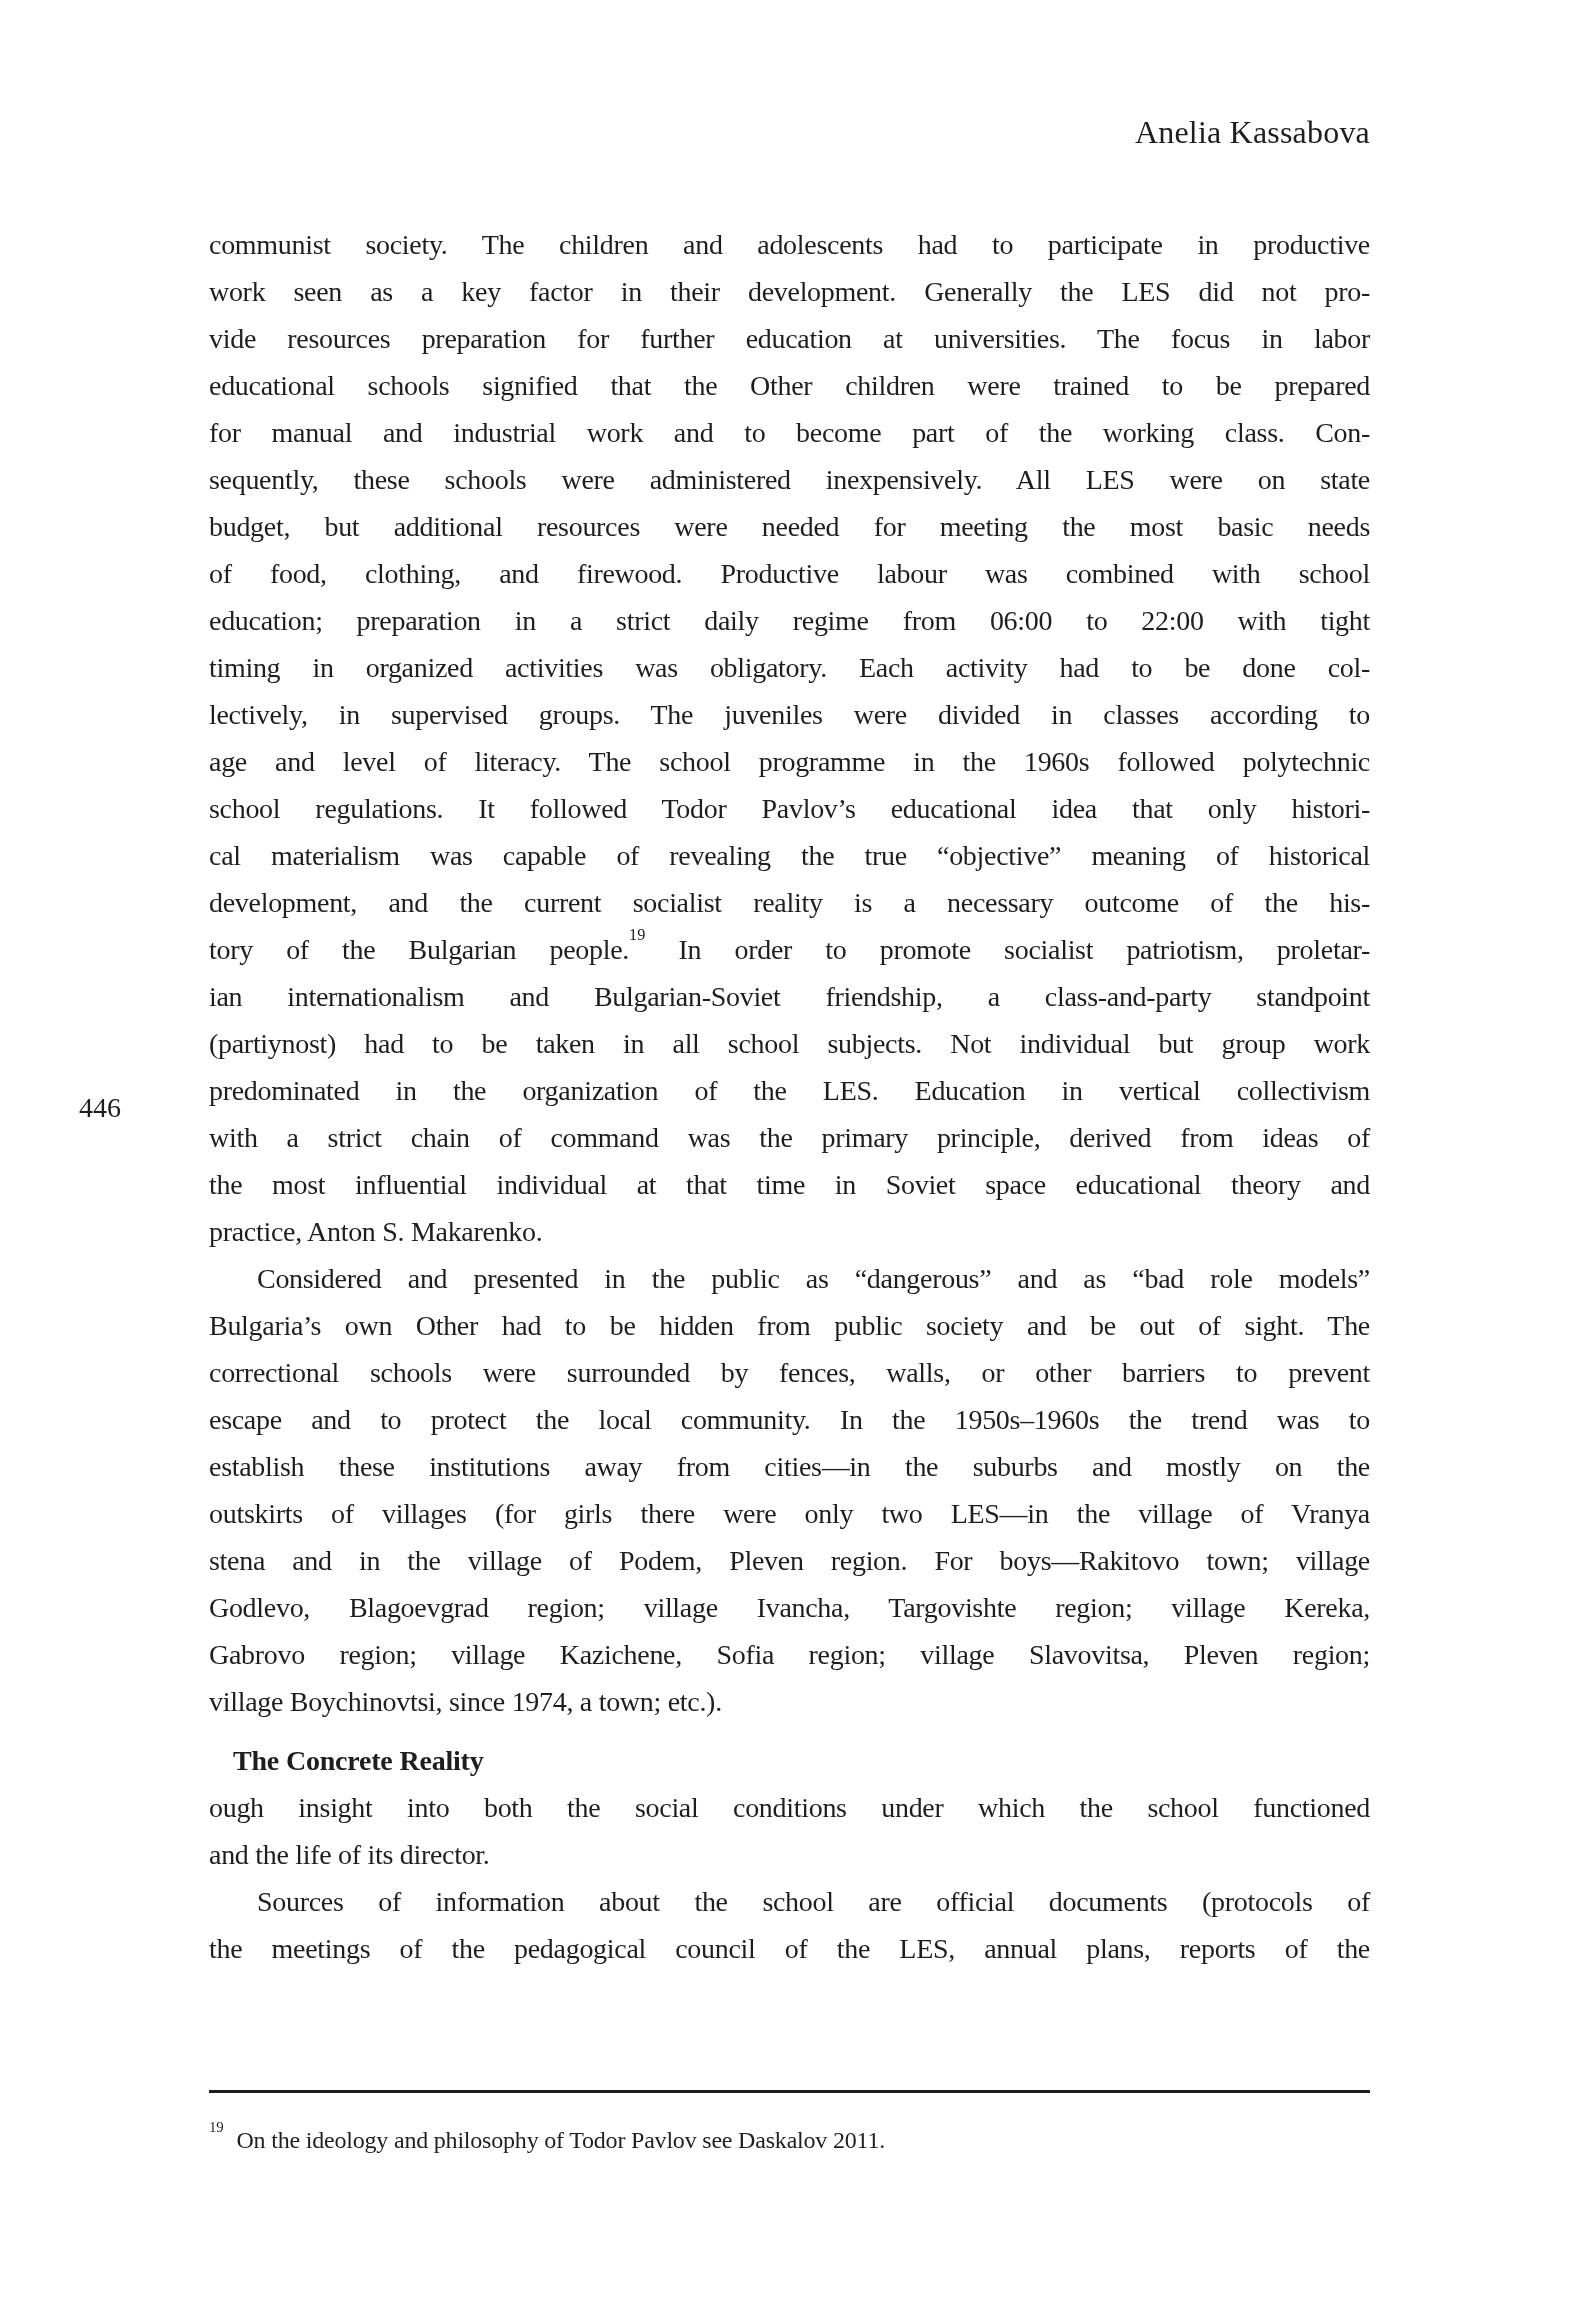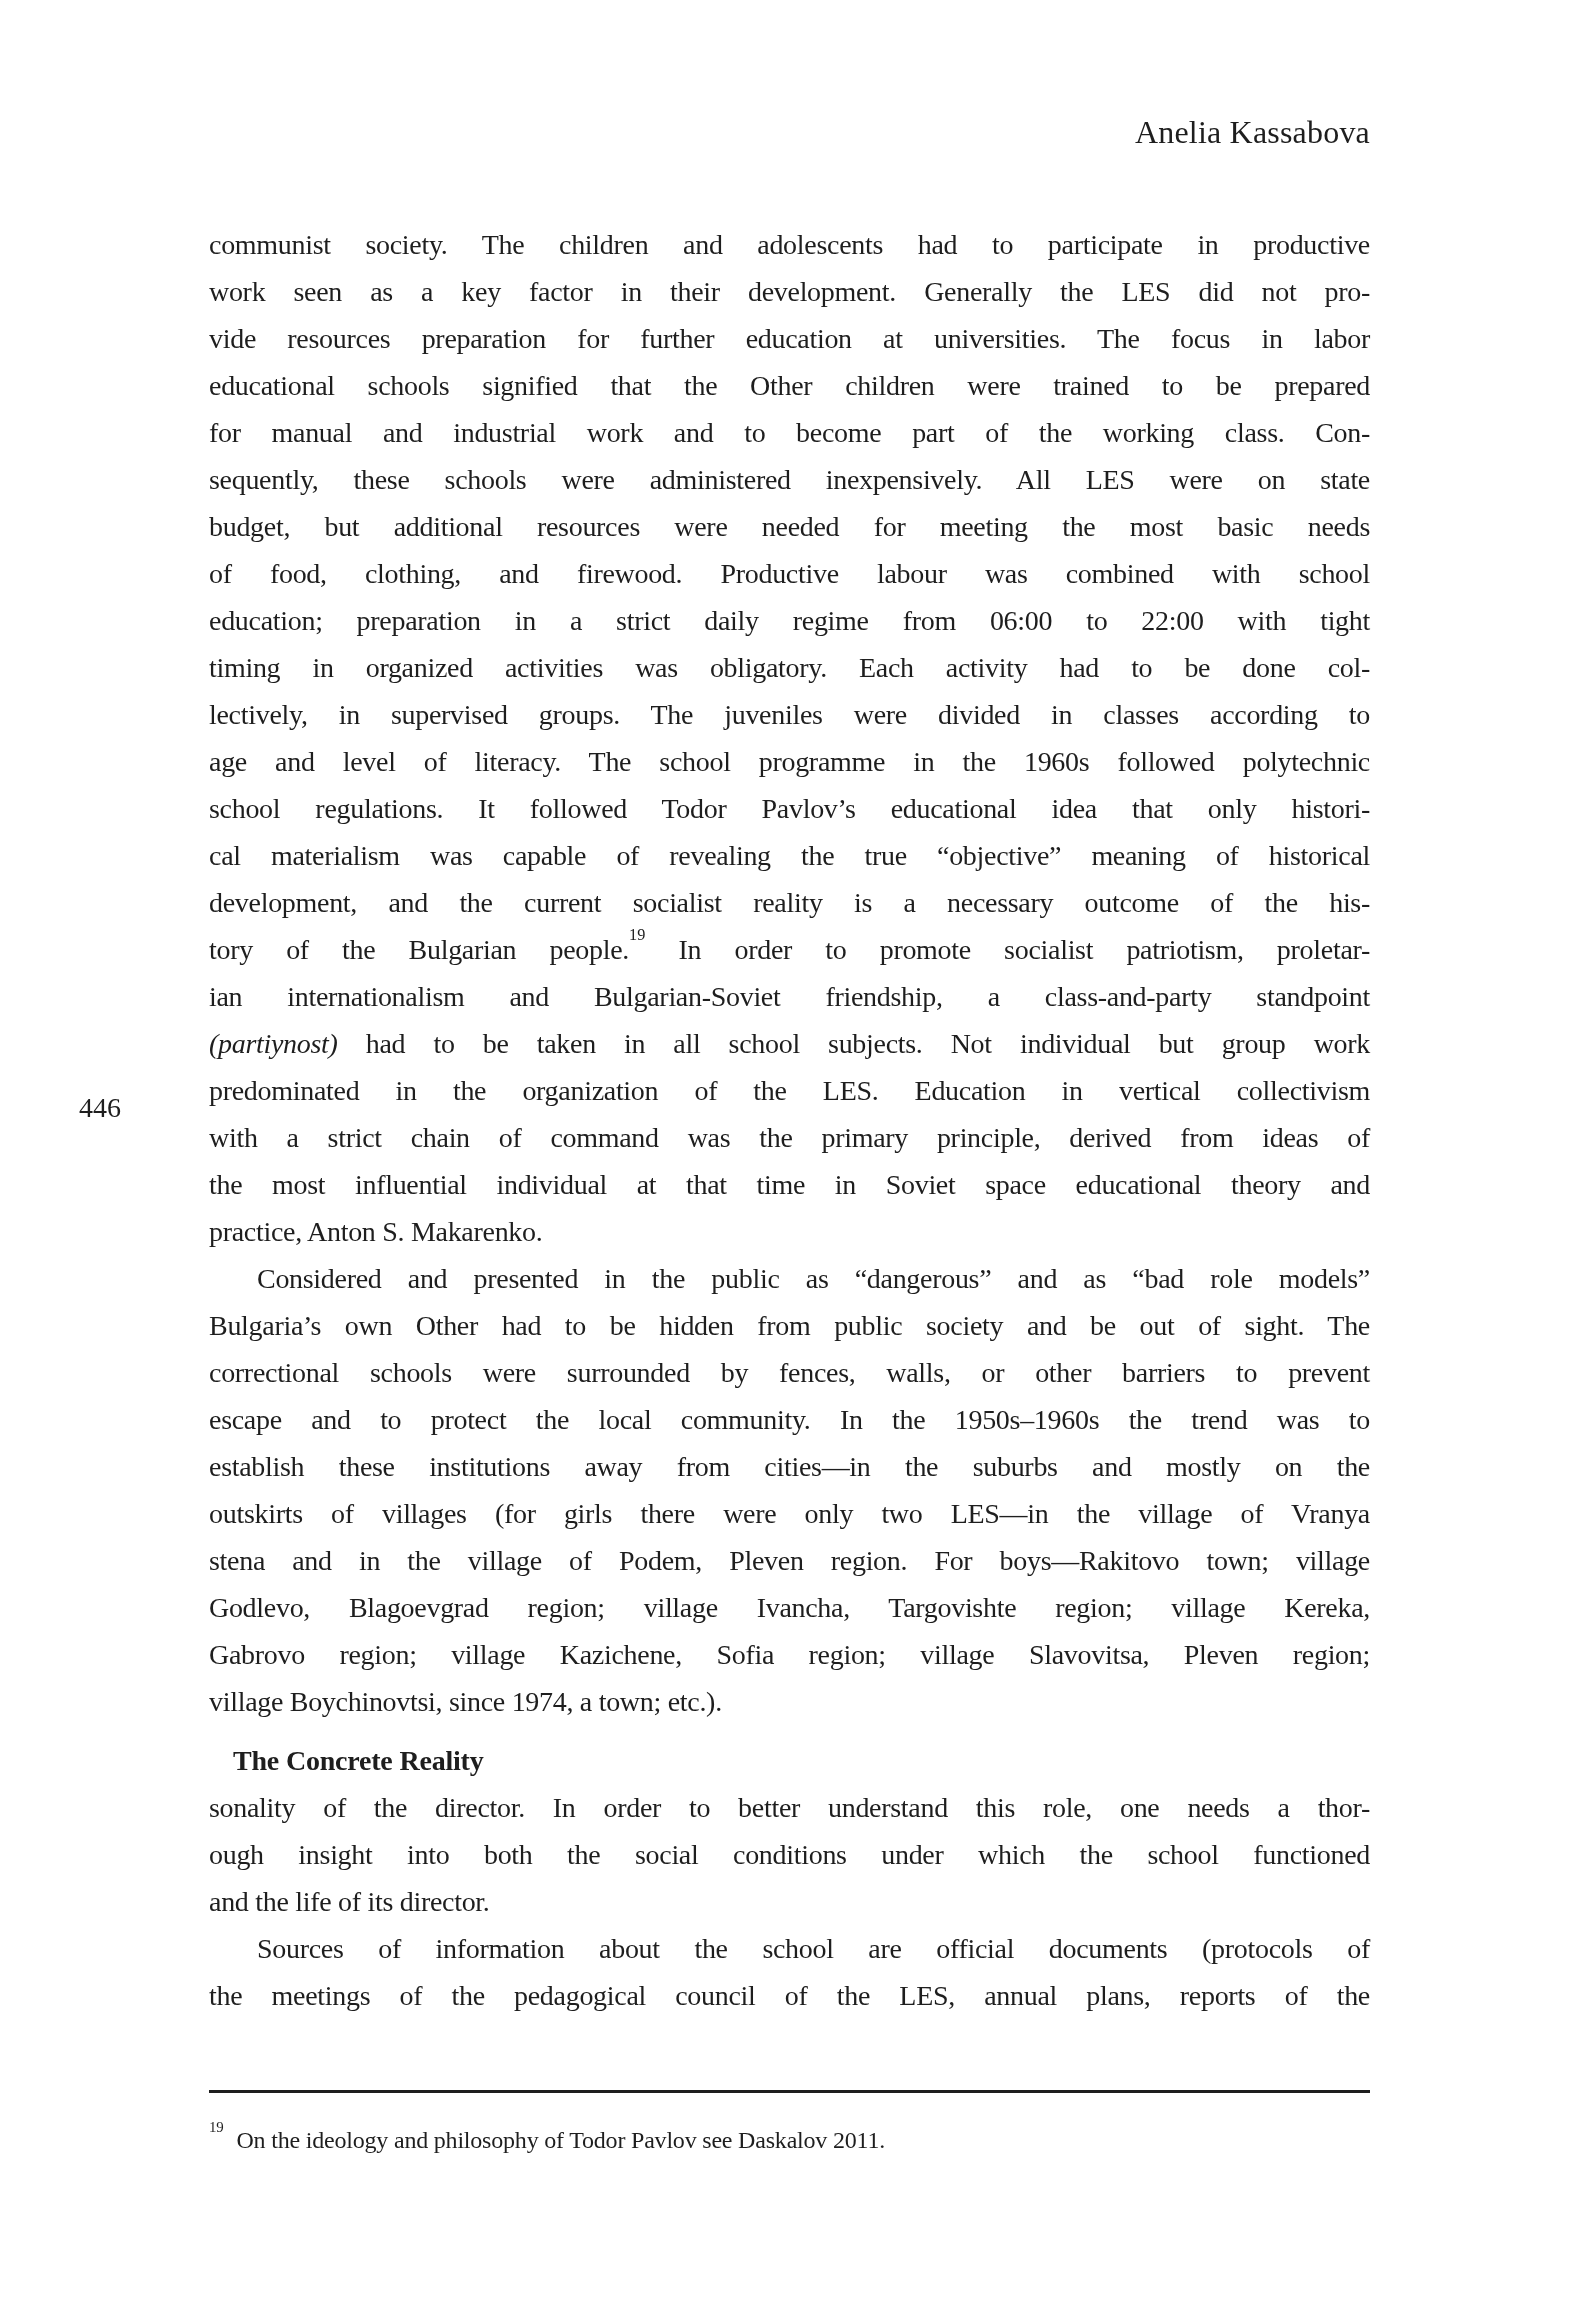--- a/index.html
+++ b/index.html
@@ -59,21 +59,21 @@
     letter-spacing: -0.2px;
     margin-left: 24px;
   }
   .fn-ref {
     font-size: 0.58em;
     line-height: 0;
     position: relative;
     top: -0.55em;
     letter-spacing: 0;
   }
-  .ital { font-style: italic; }
+  .ital { }
   .footnote-rule {
     position: absolute;
     left: 209px;
     top: 2090px;
     width: 1161px;
     height: 2.5px;
     background: #1e1e1e;
   }
   .footnote {
     position: absolute;
@@ -139,21 +139,20 @@
       <div class="line">outskirts of villages (for girls there were only two LES—in the village of Vranya</div>
       <div class="line">stena and in the village of Podem, Pleven region. For boys—Rakitovo town; village</div>
       <div class="line">Godlevo, Blagoevgrad region; village Ivancha, Targovishte region; village Kereka,</div>
       <div class="line">Gabrovo region; village Kazichene, Sofia region; village Slavovitsa, Pleven region;</div>
       <div class="line para-end">village Boychinovtsi, since 1974, a town; etc.).</div>
     </section>
 
     <div class="section-heading">The Concrete Reality</div>
 
     <section>
-      <div class="line">sonality of the director. In order to better understand this role, one needs a thor-</div>
       <div class="line">ough insight into both the social conditions under which the school functioned</div>
       <div class="line para-end">and the life of its director.</div>
     </section>
 
     <section>
       <div class="line indent">Sources of information about the school are official documents (protocols of</div>
       <div class="line">the meetings of the pedagogical council of the LES, annual plans, reports of the</div>
     </section>
 
   </main>

